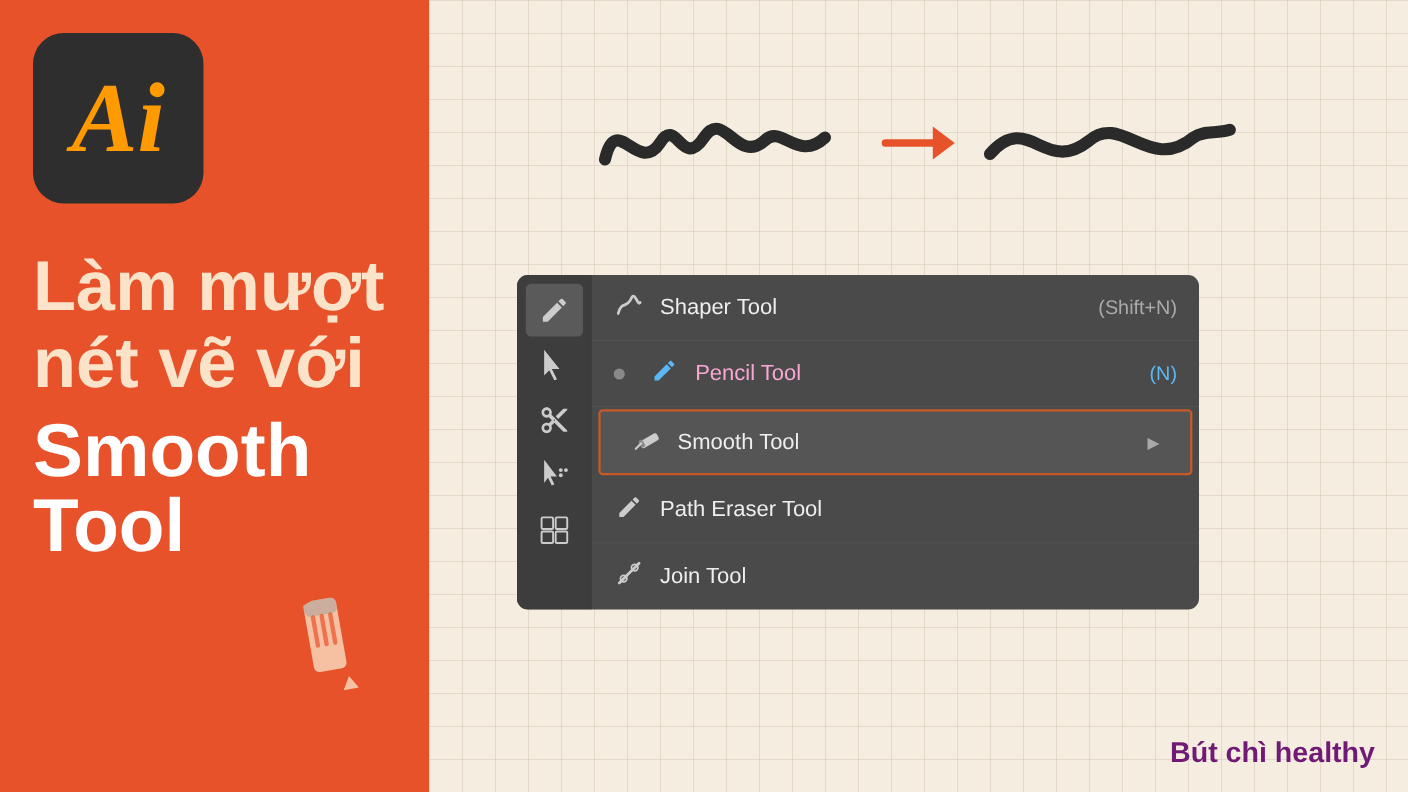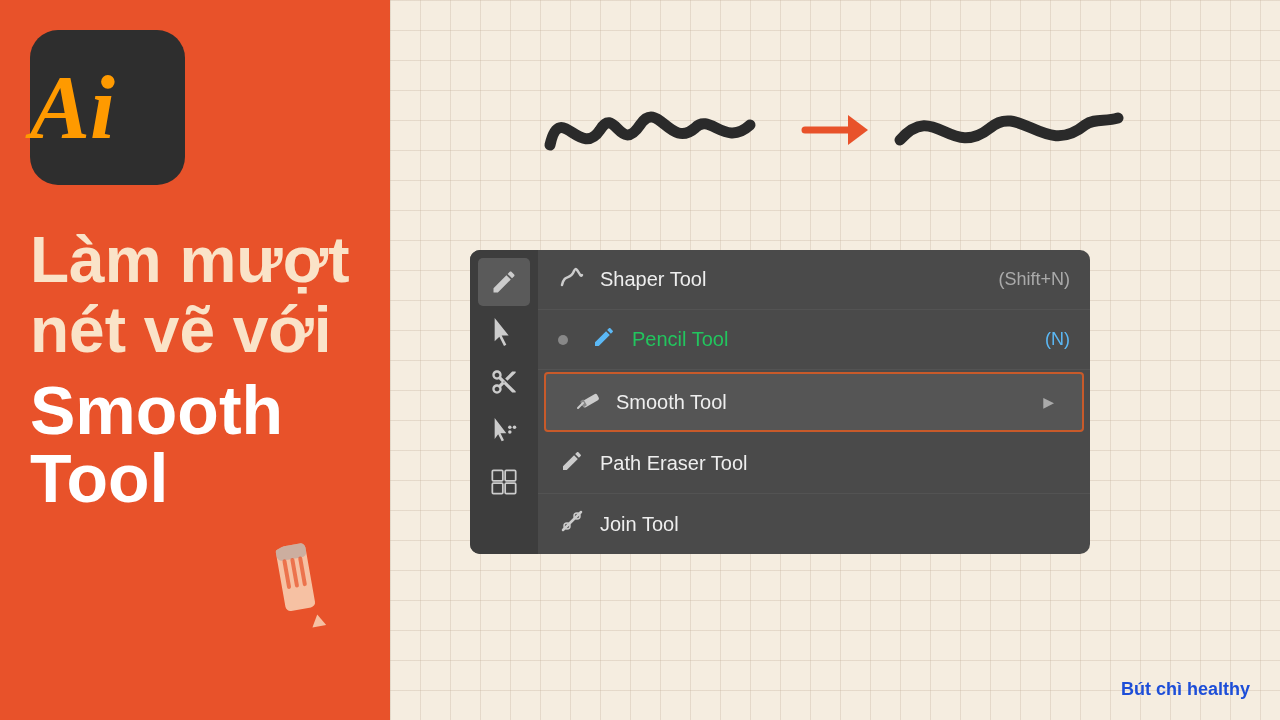--- a/index.html
+++ b/index.html
@@ -25,21 +25,21 @@
       position: relative;
     }
 
     .ai-logo {
       width: 155px;
       height: 155px;
       background-color: #2E2E2E;
       border-radius: 28px;
       display: flex;
       align-items: center;
-      justify-content: flex-start;
+      justify-content: center;
       margin-bottom: 40px;
     }
 
     .ai-logo-text {
       font-size: 90px;
       font-weight: 900;
       color: #FF9A00;
       font-style: italic;
       line-height: 1;
       font-family: 'Georgia', serif;
@@ -221,23 +221,23 @@
 
     
     .branding {
       position: absolute;
       bottom: 20px;
       right: 30px;
       z-index: 2;
     }
 
     .branding-text {
-      font-size: 18px;
+      font-size: 26px;
       font-weight: 800;
-      color: #1d4ed8;
+      color: #701a75;
     }
   </style>
 </head>
 <body>
 
 <div class="left-panel">
   <div class="ai-logo">
     <span class="ai-logo-text">Ai</span>
   </div>
 
@@ -333,21 +333,21 @@
         <span class="tool-item-shortcut">(Shift+N)</span>
       </div>
 
       <div class="tool-item pencil-active" style="display:flex; align-items:center;">
         <span style="width:10px;height:10px;background:#888;border-radius:50%;margin-right:8px;flex-shrink:0;"></span>
         <span class="tool-item-icon">
           <svg width="24" height="24" viewBox="0 0 24 24" fill="none">
             <path d="M3 17.25V21h3.75L17.81 9.94l-3.75-3.75L3 17.25zM20.71 7.04c.39-.39.39-1.02 0-1.41l-2.34-2.34c-.39-.39-1.02-.39-1.41 0l-1.83 1.83 3.75 3.75 1.83-1.83z" fill="#5BB8F5"></path>
           </svg>
         </span>
-        <span class="tool-item-label" style="color:#22c55e;">Pencil Tool</span>
+        <span class="tool-item-label" style="color:#f9a8d4;">Pencil Tool</span>
         <span class="tool-item-shortcut" style="color:#5BB8F5;">(N)</span>
       </div>
 
       <div class="tool-item selected">
         <span class="tool-item-icon">
           <svg width="26" height="26" viewBox="0 0 26 26" fill="none">
             <rect x="5" y="12" width="18" height="7" rx="2" fill="#CCCCCC" transform="rotate(-30 13 13)"></rect>
             <rect x="5" y="11" width="4" height="7" rx="1" fill="#888" transform="rotate(-30 13 13)"></rect>
             <line x1="3" y1="22" x2="8" y2="17" stroke="#CCCCCC" stroke-width="2" stroke-linecap="round"></line>
           </svg>

